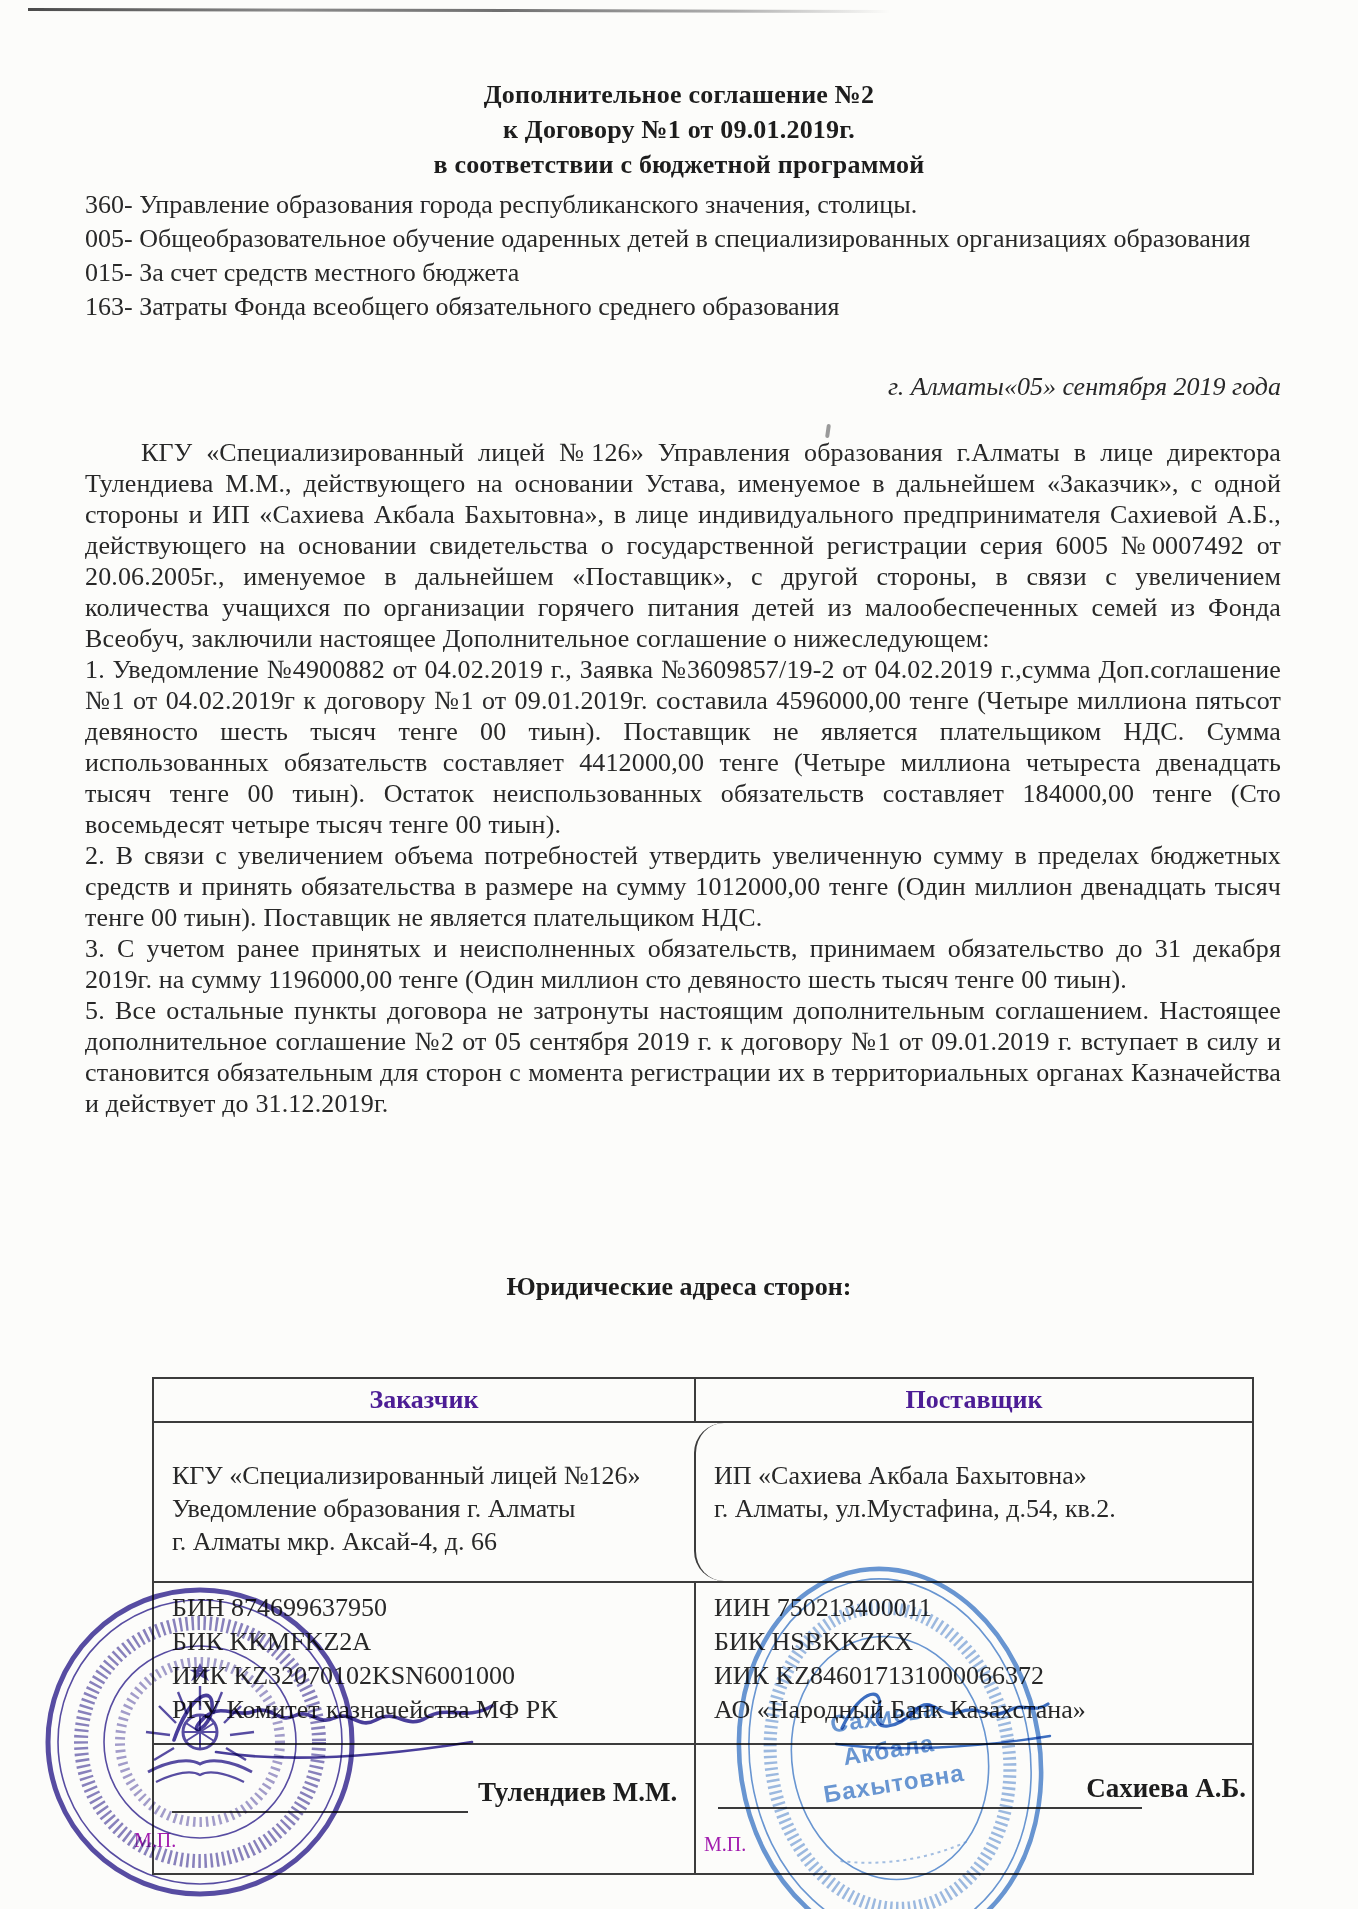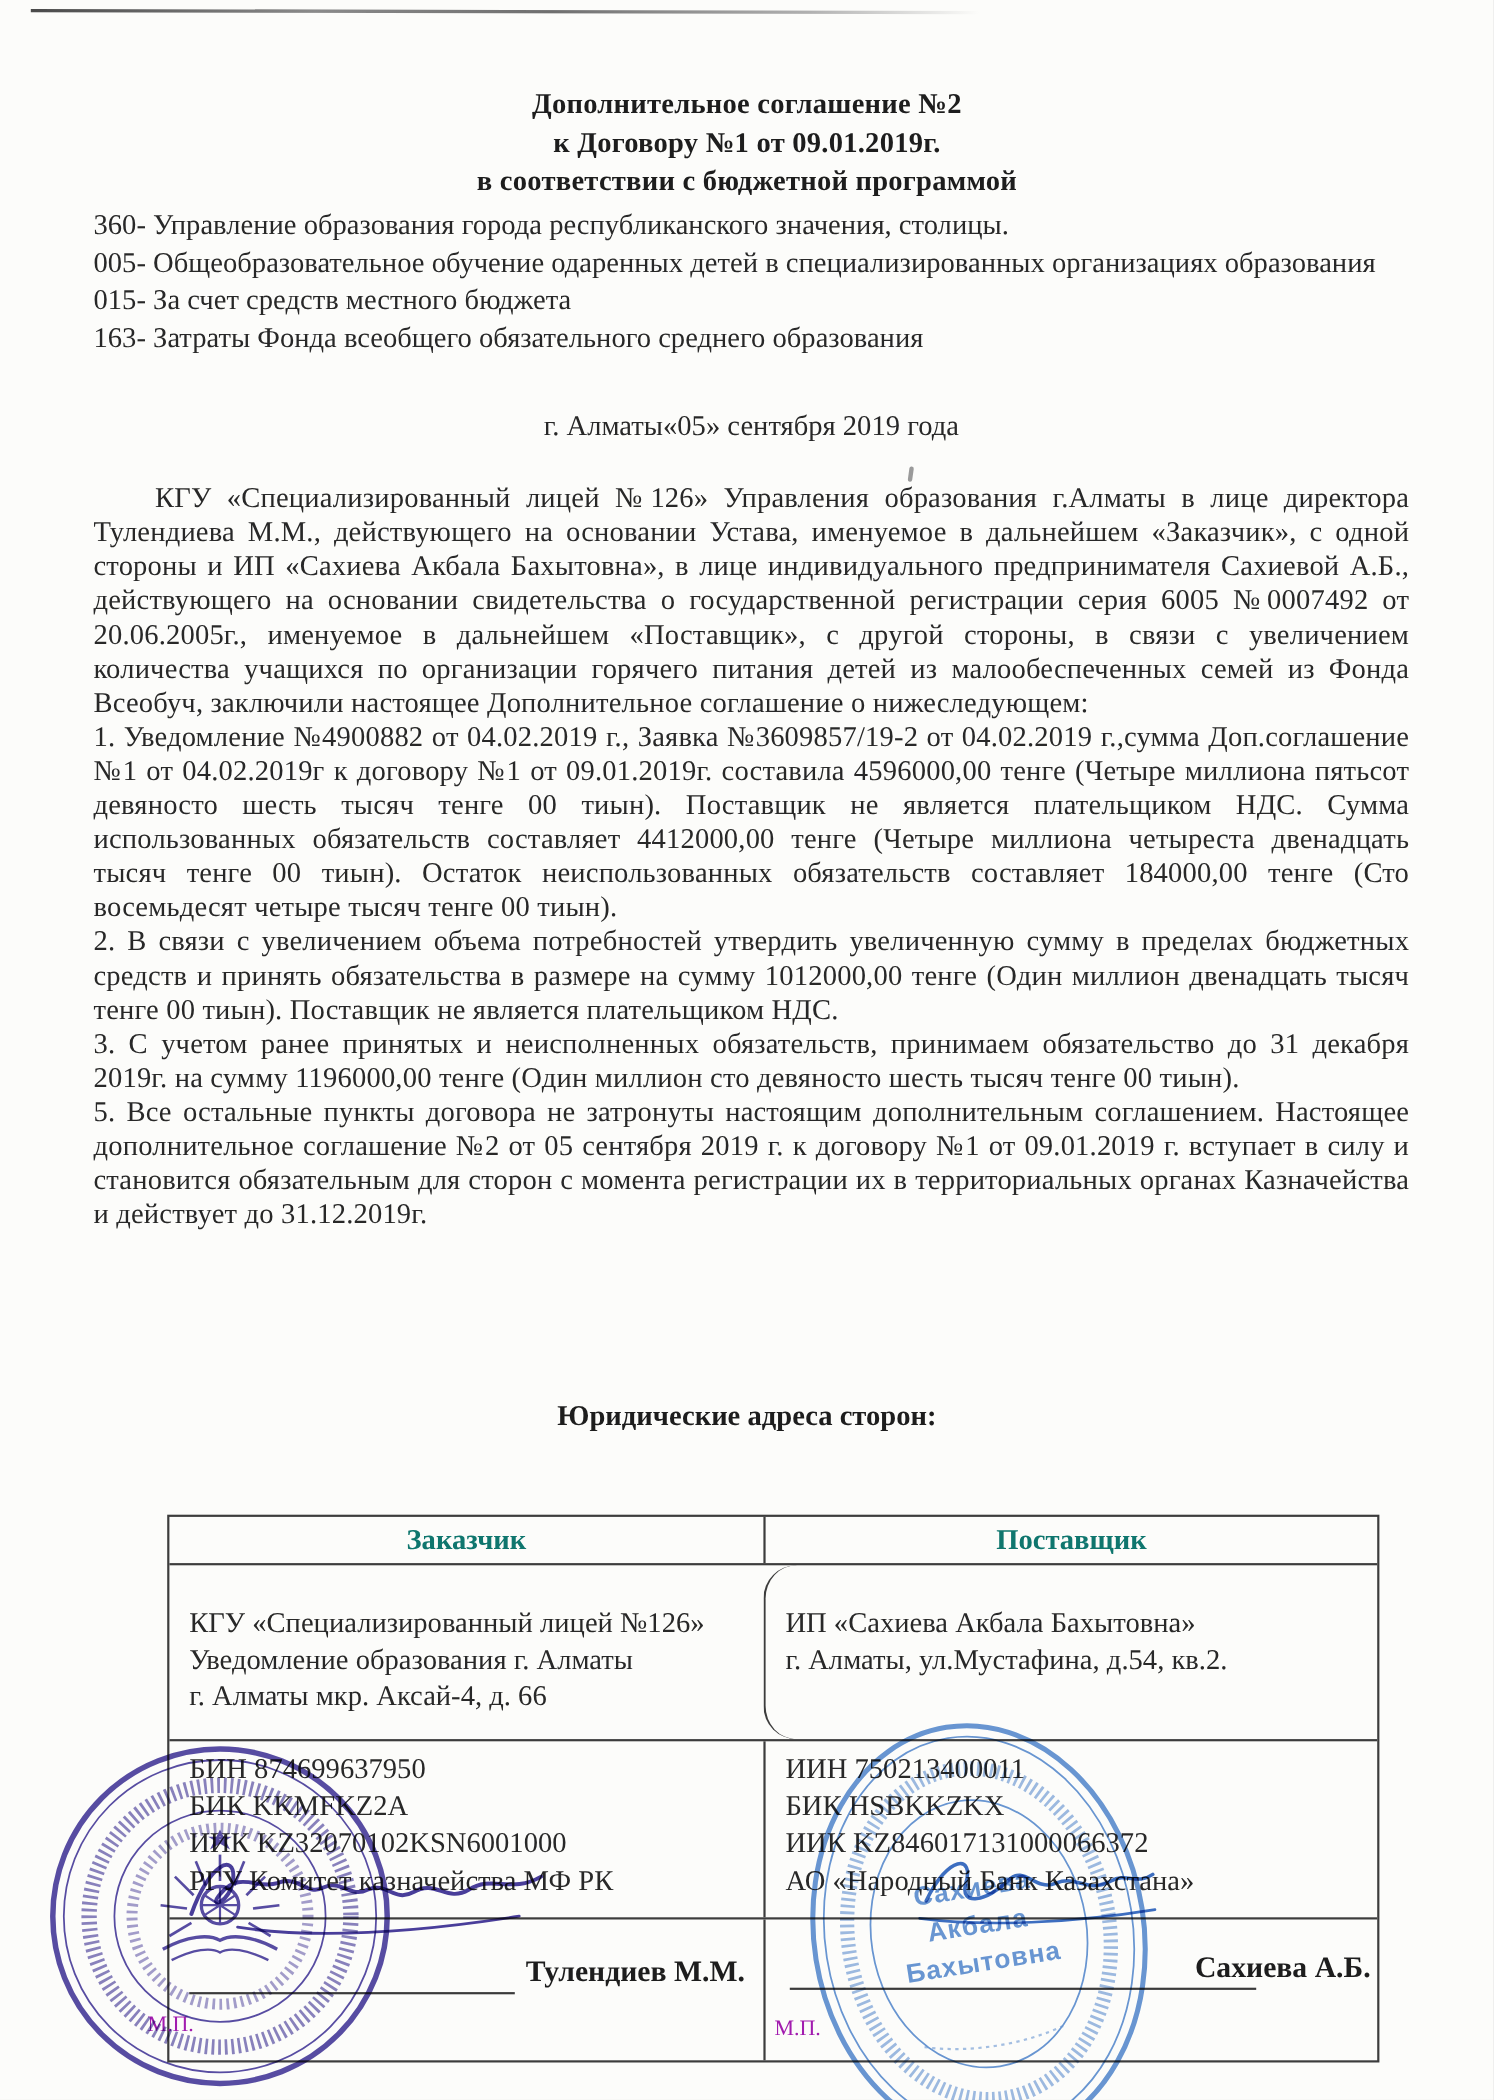--- a/index.html
+++ b/index.html
@@ -27,21 +27,21 @@
     text-align:center; font-weight:bold; font-size:26px; line-height:35px;
     color:#1d1d1d; letter-spacing:.2px;
   }
   .title span { display:block; }
   .budget {
     position:absolute; top:188px; left:85px; width:1196px;
     font-size:26px; line-height:34px; text-align:justify;
   }
   .placedate {
     position:absolute; top:372px; left:85px; width:1196px;
-    display:flex; justify-content:center; font-size:26px;
+    display:flex; justify-content:flex-end; font-size:26px;font-style:italic;
   }
   .bodytext {
     position:absolute; top:437px; left:85px; width:1196px;
     font-size:26px; line-height:31px; text-align:justify; letter-spacing:.15px;
   }
   .bodytext p { margin:0; }
   .preamble { text-indent:56px; }
   .addr-heading {
     position:absolute; top:1272px; left:0; width:100%;
     text-align:center; font-weight:bold; font-size:26px; color:#1d1d1d;
@@ -49,21 +49,21 @@
   
   .tbl {
     position:absolute; top:1377px; left:152px; width:1098px;
     border:2px solid #3c3c3c; font-size:26px;
   }
   .tr { display:grid; grid-template-columns:540px 1fr; }
   .tr + .tr { border-top:2px solid #3c3c3c; }
   .td { position:relative; padding:0 14px 0 18px; }
   .td.rcol { border-left:2px solid #3c3c3c; }
   .tr.head .td { height:42px; display:flex; align-items:center; justify-content:center;
-                 font-weight:bold; color:#0f766e; padding:0; }
+                 font-weight:bold; color:#4c1d95; padding:0; }
   .tr.org .td { height:122px; padding-top:36px; line-height:33px;border-radius:30px; }
   .tr.bank .td { height:152px; padding-top:8px; line-height:34px; }
   .tr.sig .td { height:128px; }
   .sig-line { position:absolute; border-bottom:2px solid #3a3a3a; }
   .sig-line.l { left:18px; top:66px; width:296px; }
   .sig-line.r { left:22px; top:62px; width:424px; }
   .sig-name { position:absolute; font-weight:bold; font-size:27px; color:#1d1d1d; white-space:nowrap; }
   .sig-name.l { left:324px; top:32px; }
   .sig-name.r { right:6px; top:28px; }
   .mp { position:absolute; font-size:20px; color:#a21caf; }

